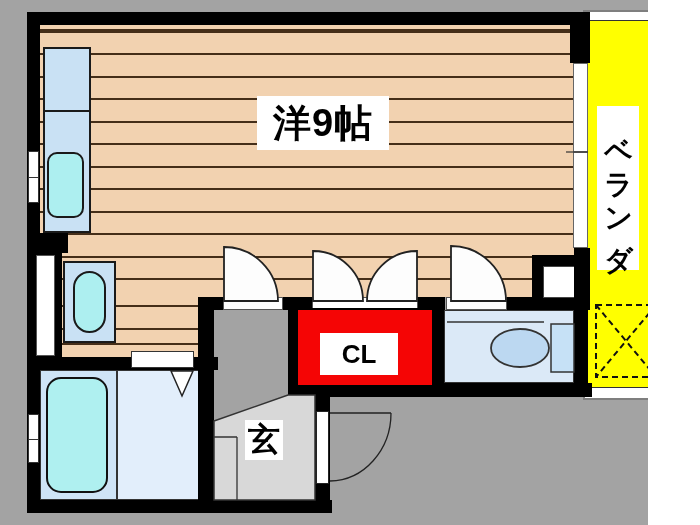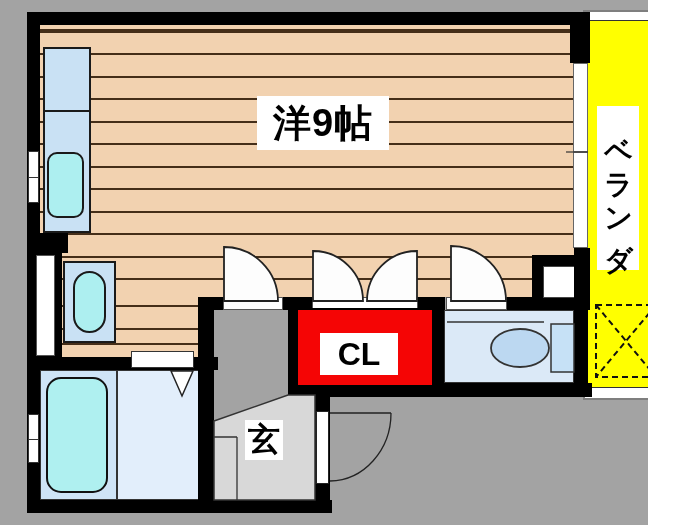--- a/index.html
+++ b/index.html
@@ -113,20 +113,20 @@
 
   <div class="white-box" style="left:257px;top:96px;width:132px;height:54px;">
     <span style="font-size:38px;font-weight:600;letter-spacing:1px;">洋9帖</span>
   </div>
 
   <div class="white-box" style="left:597px;top:106px;width:42px;height:164px;">
     <span style="writing-mode:vertical-rl;text-orientation:upright;font-size:28px;font-weight:600;letter-spacing:3px;">ベランダ</span>
   </div>
 
   <div class="white-box" style="left:320px;top:333px;width:78px;height:42px;">
-    <span style="font-size:32px;font-weight:600;">CL</span>
+    <span style="font-size:26px;font-weight:600;">CL</span>
   </div>
 
   <div class="white-box" style="left:245px;top:420px;width:38px;height:40px;">
     <span style="font-size:32px;font-weight:600;">玄</span>
   </div>
 
 </div>
 
 </body></html>

